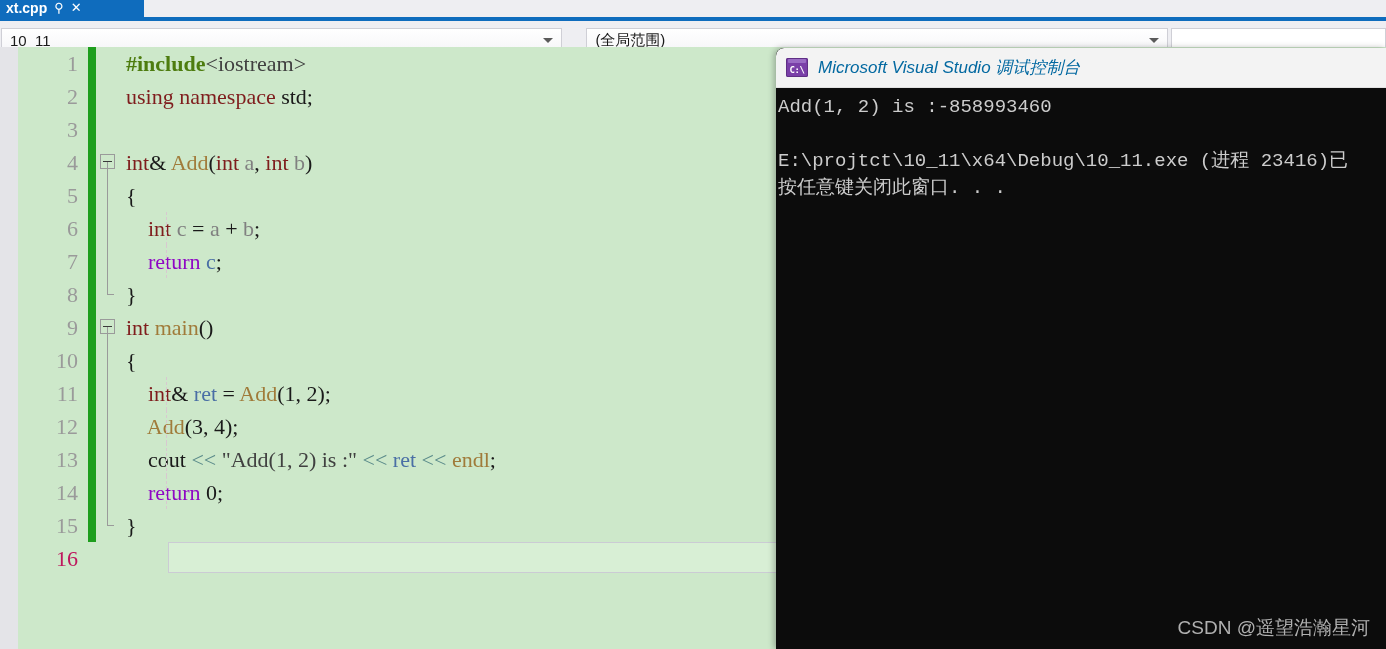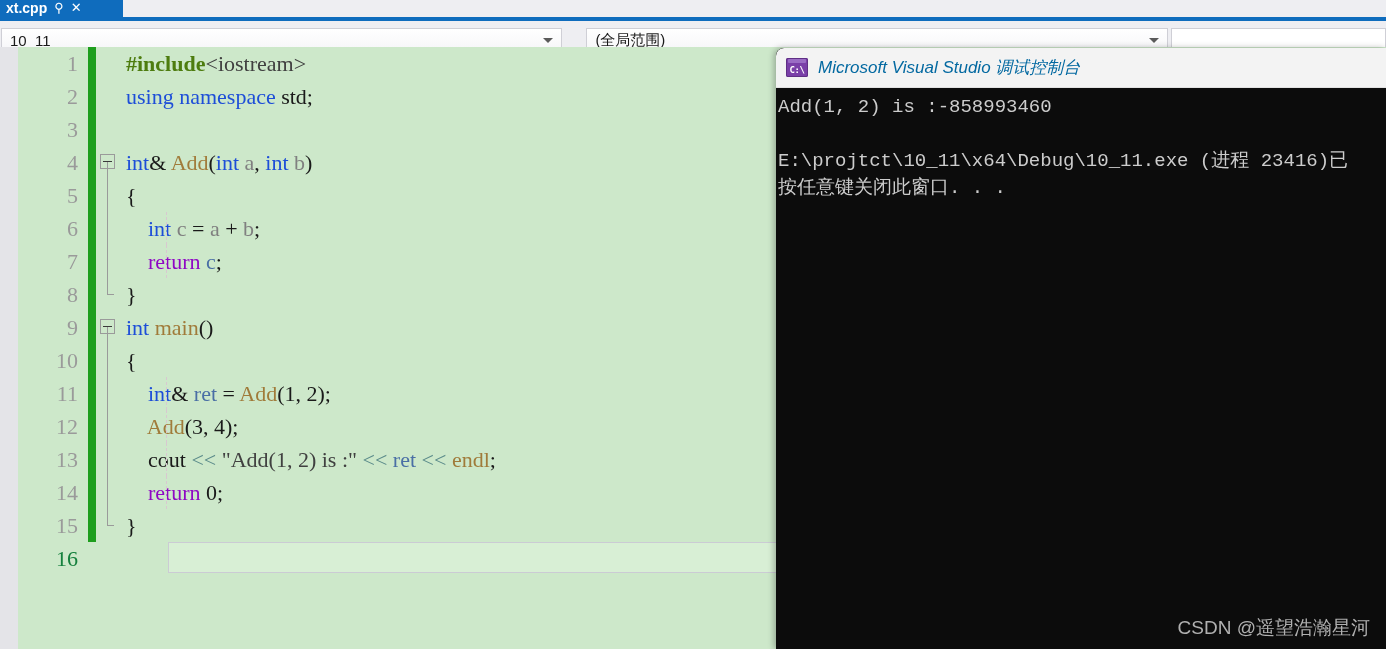--- a/index.html
+++ b/index.html
@@ -16,21 +16,21 @@
   }
 
   
   .tabstrip {
     position: absolute; left: 0; top: 0;
     width: 1386px; height: 17px;
     background: #eeeef2;
   }
   .tab-active {
     position: absolute; left: 0; top: 0;
-    width: 123px; height: 17px;
+    width: 144px; height: 17px;
     background: #0f6cbd;
     display: flex; align-items: flex-end;
     padding: 0 4px 0 6px;
     box-sizing: border-box;
     overflow: hidden;
   }
   .tab-title {
     color: #ffffff;
     font-size: 14px;
     font-weight: bold;
@@ -116,21 +116,21 @@
   .gutter {
     width: 70px;
     text-align: right;
     padding-right: 10px;
     box-sizing: border-box;
     color: #9a9a9a;
     font-size: 22px;
     font-family: "Liberation Serif", serif;
     flex: 0 0 70px;
   }
-  .gutter.current { color: #15803d; }
+  .gutter.current { color: #be185d; }
   .changebar {
     width: 8px;
     flex: 0 0 8px;
     height: 33px;
     background: #1d9e1d;
   }
   .changebar.none { background: transparent; }
   .fold {
     width: 22px; flex: 0 0 22px;
     height: 33px;
@@ -187,21 +187,21 @@
     left: 150px; top: 0;
     width: 1218px; height: 31px;
     border: 1px solid #cbcbd4;
     background: #d8efd5;
     box-sizing: border-box;
   }
 
   
   .t-pre   { color: #4d7c0f; font-weight: bold; }
   .t-str   { color: #404040; }
-  .t-kw    { color: #1d4ed8; }
+  .t-kw    { color: #7f1d1d; }
   .t-kw2   { color: #8f08c4; }
   .t-plain { color: #1a1a1a; }
   .t-fn    { color: #a07b3a; }
   .t-var   { color: #808080; }
   .t-loc   { color: #4a6fa5; }
   .t-op    { color: #5a8a8a; }
   .t-num   { color: #1a1a1a; }
 
   
   .console {

